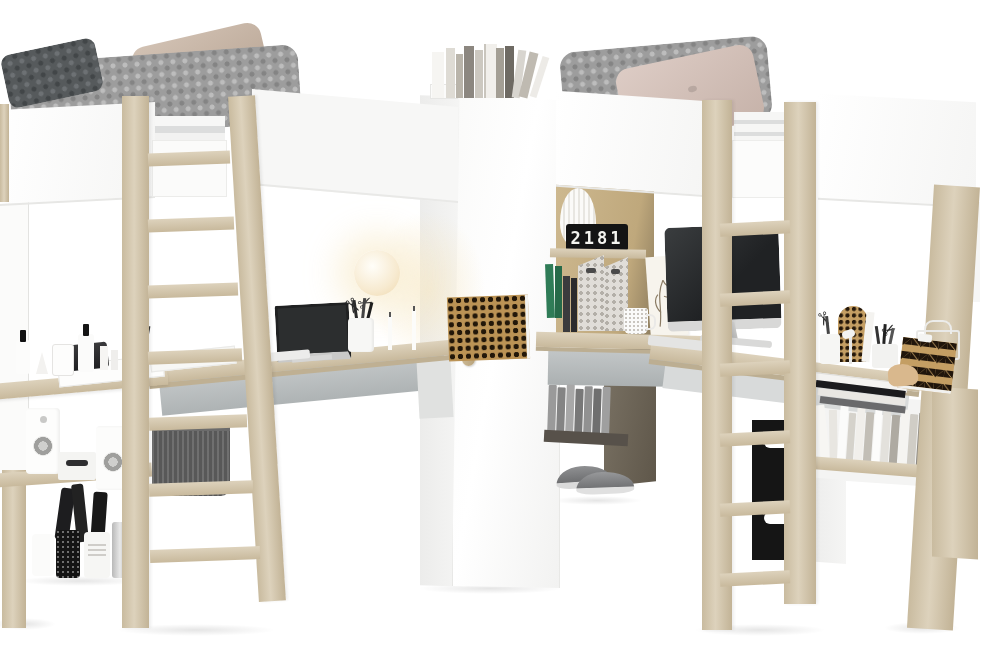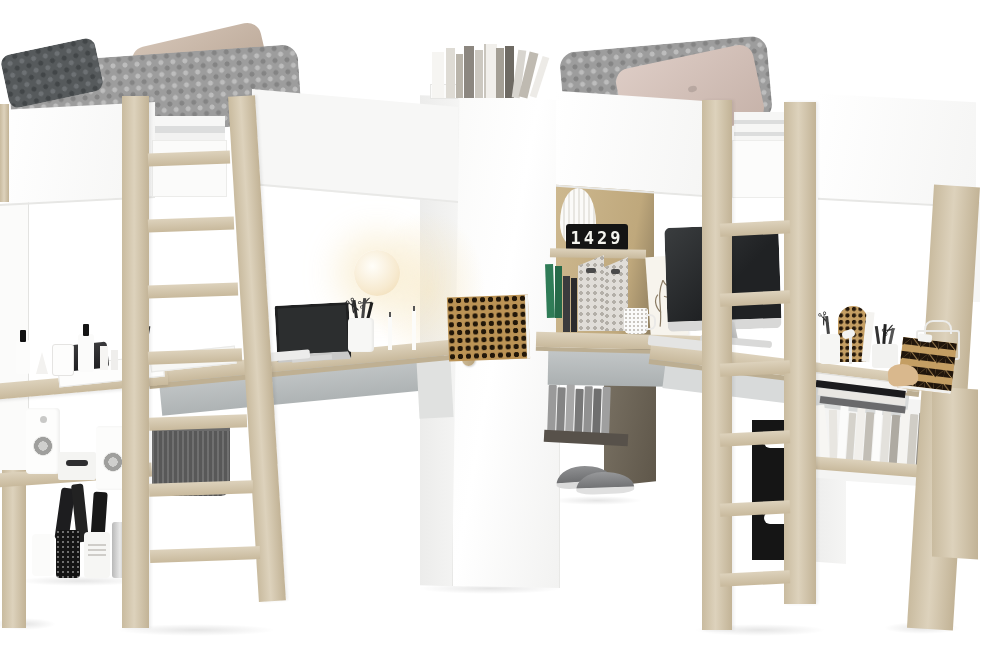--- a/index.html
+++ b/index.html
@@ -130,21 +130,21 @@
     <div class="abs" style="left:389px;top:312px;width:2px;height:5px;background:#555;z-index:5;"></div>
     <div class="abs" style="left:412px;top:310px;width:4px;height:40px;background:#fcfcfa;z-index:5;"></div>
     <div class="abs" style="left:413px;top:306px;width:2px;height:5px;background:#555;z-index:5;"></div>
     <div class="abs checker" style="left:448px;top:296px;width:78px;height:64px;border-right:3px solid #f2f2f0;transform:rotate(-2deg);z-index:5;"></div>
   </div>
 
   <div>
     <div class="abs" style="left:556px;top:186px;width:98px;height:152px;background:linear-gradient(100deg,#cdb88f,#bfa87c 70%,#8a7a5c);transform:skewY(3deg);z-index:2;"></div>
     <div class="abs" style="left:560px;top:188px;width:36px;height:60px;background:repeating-linear-gradient(90deg,#fbfaf8 0 3px,#e8e6e1 3px 5px);border-radius:50% 50% 46% 46%/58% 58% 42% 42%;z-index:3;"></div>
     <div class="abs clockbox" style="left:566px;top:224px;width:62px;height:27px;background:#141414;border-radius:3px;z-index:4;">
-      <span>1429</span>
+      <span>2181</span>
     </div>
     <div class="abs woodh" style="left:550px;top:249px;width:96px;height:9px;transform:rotate(1deg);z-index:4;"></div>
     <div class="abs" style="left:546px;top:264px;width:8px;height:54px;background:#2f7c57;transform:rotate(-2deg);z-index:4;"></div>
     <div class="abs" style="left:555px;top:266px;width:7px;height:52px;background:#266a49;z-index:4;"></div>
     <div class="abs" style="left:563px;top:276px;width:7px;height:56px;background:#3b3b3d;z-index:4;"></div>
     <div class="abs" style="left:571px;top:278px;width:6px;height:54px;background:#2b2b2d;z-index:4;"></div>
     <div class="abs damask" style="left:578px;top:255px;width:26px;height:76px;clip-path:polygon(0 14%,100% 0,100% 100%,0 100%);z-index:4;"></div>
     <div class="abs" style="left:586px;top:268px;width:10px;height:5px;background:#4a4a4a;border-radius:2px;z-index:4;"></div>
     <div class="abs damask" style="left:604px;top:257px;width:24px;height:74px;clip-path:polygon(0 14%,100% 0,100% 100%,0 100%);z-index:4;"></div>
     <div class="abs" style="left:611px;top:269px;width:9px;height:5px;background:#4a4a4a;border-radius:2px;z-index:4;"></div>

